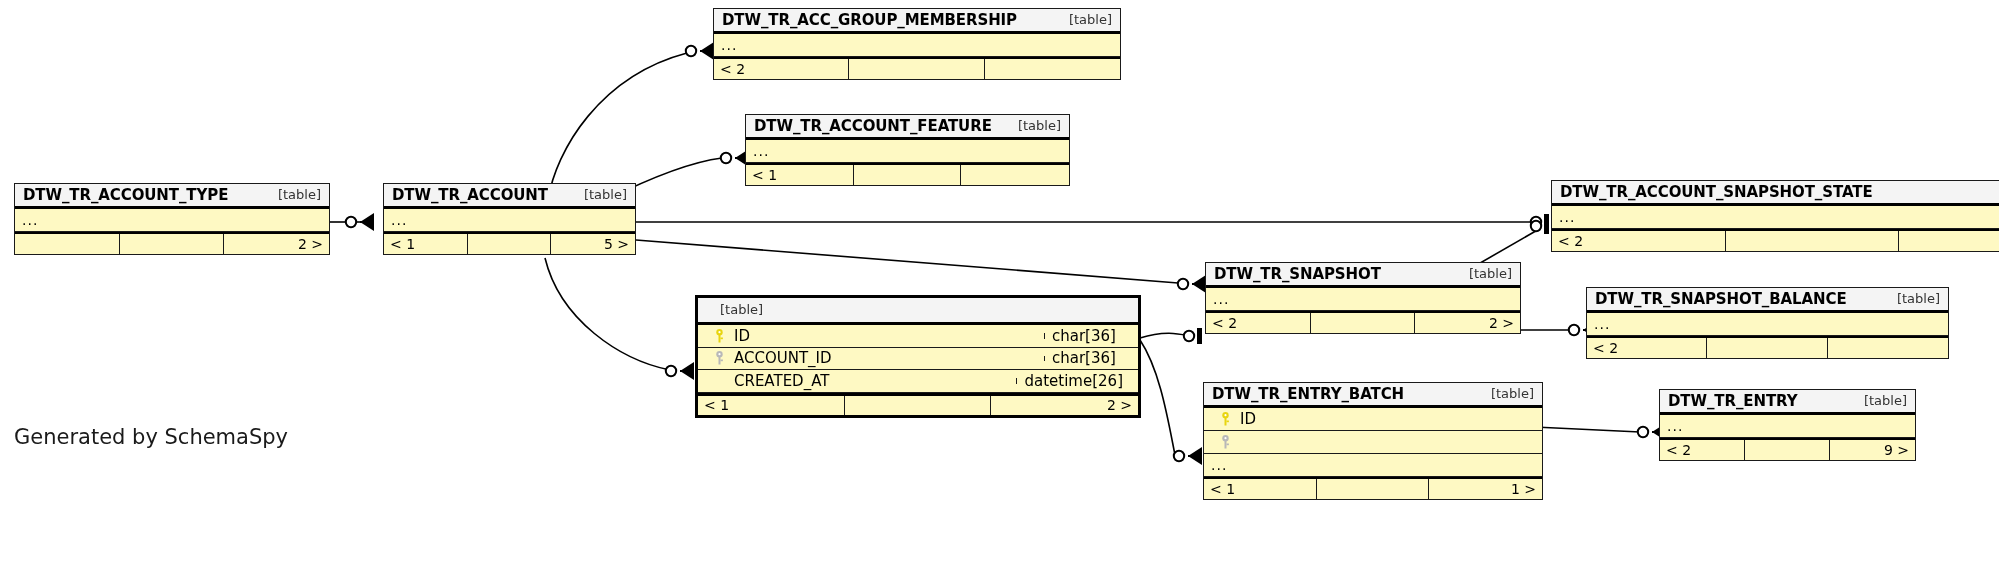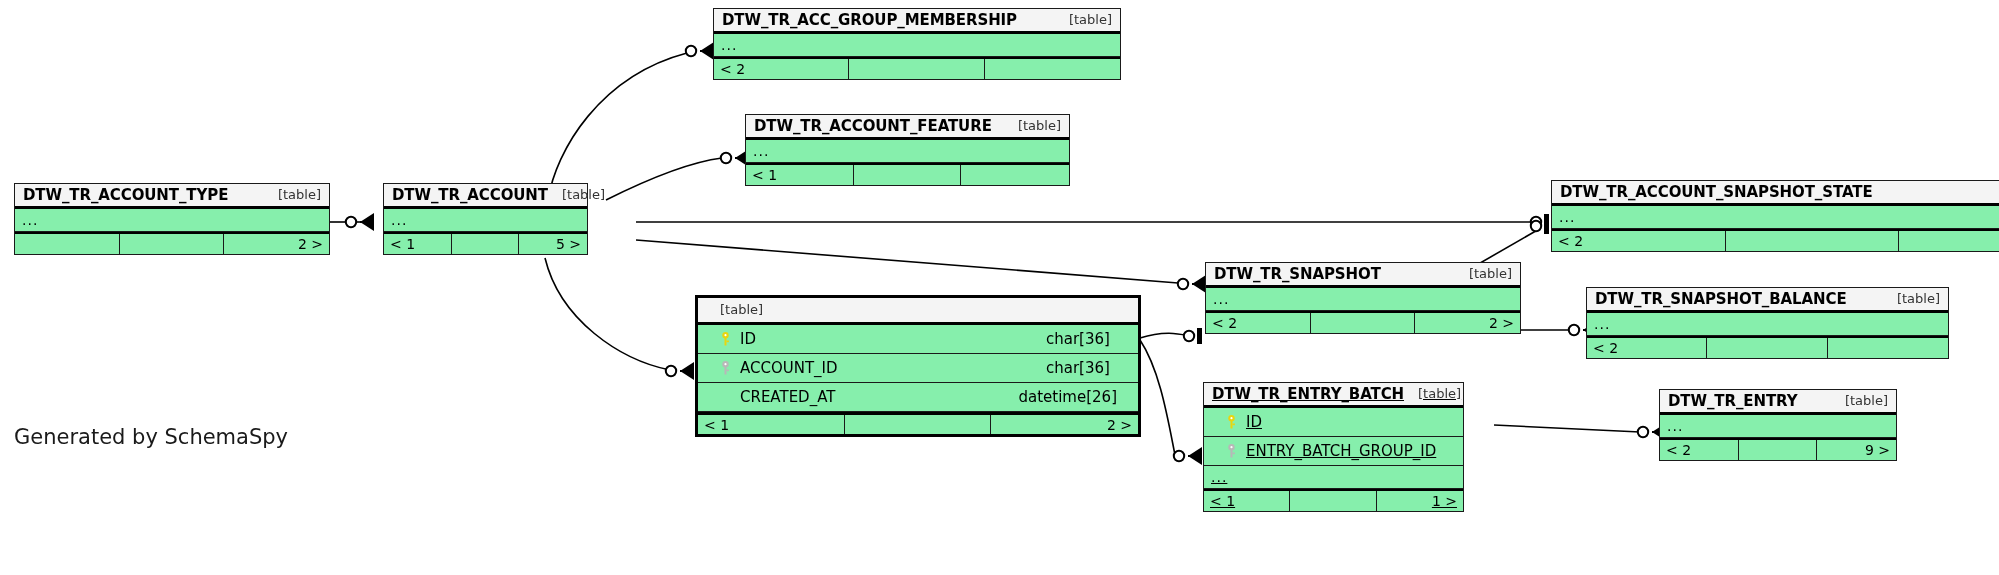--- a/index.html
+++ b/index.html
@@ -7,21 +7,21 @@
     width:1999px;height:575px;position:relative;overflow:hidden;
     font-family:"DejaVu Sans","Liberation Sans",sans-serif;
     -webkit-font-smoothing:antialiased;
   }
   #canvas{position:absolute;inset:0;}
   svg.edges{position:absolute;left:0;top:0;width:1999px;height:575px;pointer-events:none;}
 
   
   .tbl{
     position:absolute;
-    background:#86efac;
+    background:#fef9c3;
     border:1px solid #1a1a1a;
     box-sizing:border-box;
     z-index:5;
   }
   .tbl.detail{border:3px solid #000000;}
 
   .tbl-head{
     display:flex;align-items:center;justify-content:space-between;
     background:#f4f4f4;
     border-bottom:3px solid #000000;
@@ -37,21 +37,21 @@
   .tbl-kind{font-size:13px;color:#333;white-space:nowrap;padding-left:14px;}
 
   .row{
     display:flex;align-items:center;
     height:23px;box-sizing:border-box;
     border-bottom:1px solid #1a1a1a;
     font-size:14px;color:#000;
   }
   .row:last-child{border-bottom:none;}
   .row.ellipsis{padding-left:7px;letter-spacing:1px;color:#000;font-size:14px;}
-  .row.col{padding:14px;}
+  .row.col{padding:8px;}
   .col-key{
     width:26px;flex:0 0 26px;display:flex;align-items:center;justify-content:center;
   }
   .col-name{flex:1 1 auto;padding-left:2px;font-size:15px;white-space:nowrap;}
   .col-type{
     flex:0 0 auto;border-left:1px solid #1a1a1a;padding:0 7px;
     font-size:15px;height:100%;display:flex;align-items:center;white-space:nowrap;
     min-width:86px;box-sizing:border-box;
   }
   .tbl.detail .row{height:22.5px;}
@@ -145,21 +145,21 @@
       <span class="tbl-kind">[table]</span>
     </div>
     <div class="row ellipsis">...</div>
     <div class="foot">
       <span class="fc left"></span>
       <span class="fc left"></span>
       <span class="fc">2 &gt;</span>
     </div>
   </div>
 
-  <div class="tbl" style="left:383px;top:183px;width:205px;">
+  <div class="tbl" style="left:383px;top:183px;width:253px;">
     <div class="tbl-head">
       <span class="tbl-name">DTW_TR_ACCOUNT</span>
       <span class="tbl-kind">[table]</span>
     </div>
     <div class="row ellipsis">...</div>
     <div class="foot">
       <span class="fc left">&lt; 1</span>
       <span class="fc left"></span>
       <span class="fc">5 &gt;</span>
     </div>
@@ -268,21 +268,21 @@
     </div>
 
 
     <div class="foot">
       <span class="fc left">&lt; 1</span>
       <span class="fc left"></span>
       <span class="fc">2 &gt;</span>
     </div>
   </div>
 
-  <div class="tbl" style="left:1203px;top:382px;width:261px;text-decoration:underline;">
+  <div class="tbl" style="left:1203px;top:382px;width:340px;">
     <div class="tbl-head">
       <span class="tbl-name">DTW_TR_ENTRY_BATCH</span>
       <span class="tbl-kind">[table]</span>
     </div>
 
     <div class="row col">
       <span class="col-key">
         <svg class="keyico" viewBox="0 0 9 14">
             <circle cx="4.5" cy="3.2" r="3.2" fill="#e8d510"></circle>
             <circle cx="4.5" cy="3.2" r="1.1" fill="#ffffff"></circle>
@@ -295,33 +295,32 @@
 
     <div class="row col">
       <span class="col-key">
         <svg class="keyico" viewBox="0 0 9 14">
             <circle cx="4.5" cy="3.2" r="3.2" fill="#b8b8b8"></circle>
             <circle cx="4.5" cy="3.2" r="1.1" fill="#ffffff"></circle>
             <rect x="3.5" y="5.5" width="2" height="8" fill="#b8b8b8"></rect>
             <rect x="5.5" y="8.5" width="2.4" height="1.7" fill="#b8b8b8"></rect>
           </svg>
       </span>
-      <span class="col-name">ENTRY_BATCH_GROUP_ID</span>
     </div>
 
     <div class="row ellipsis">...</div>
 
     <div class="foot">
       <span class="fc left">&lt; 1</span>
       <span class="fc left"></span>
       <span class="fc">1 &gt;</span>
     </div>
   </div>
 
-  <div class="tbl" style="left:1659px;top:389px;width:238px;">
+  <div class="tbl" style="left:1659px;top:389px;width:257px;">
     <div class="tbl-head">
       <span class="tbl-name">DTW_TR_ENTRY</span>
       <span class="tbl-kind">[table]</span>
     </div>
     <div class="row ellipsis">...</div>
     <div class="foot">
       <span class="fc left">&lt; 2</span>
       <span class="fc left"></span>
       <span class="fc">9 &gt;</span>
     </div>

